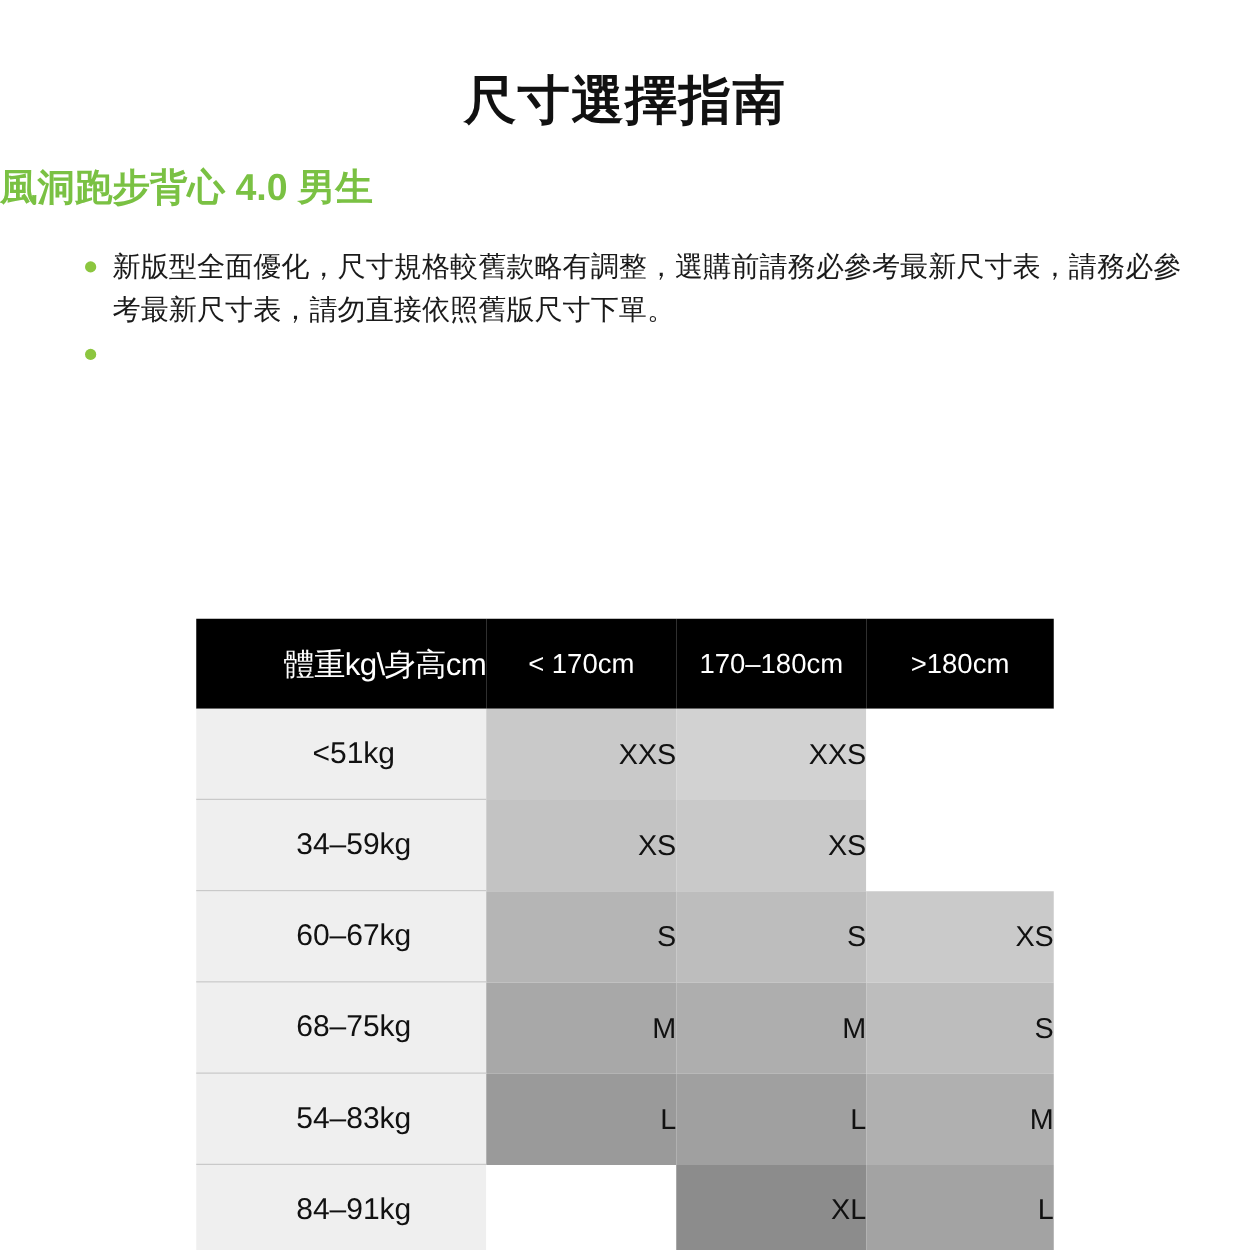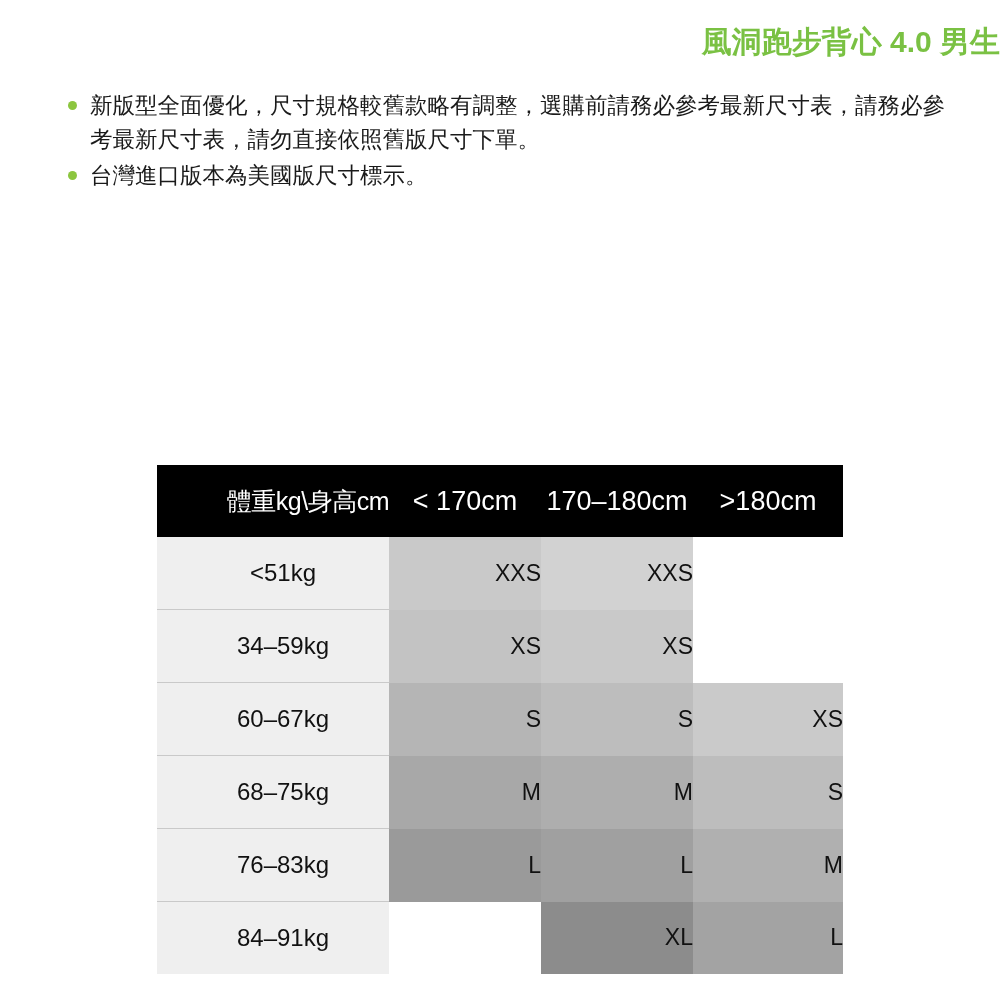--- a/index.html
+++ b/index.html
@@ -23,21 +23,21 @@
   }
   .title {
     text-align: center;
     font-size: 42px;
     font-weight: bold;
     letter-spacing: 1px;
     margin-top: 52px;
     color: #111111;
   }
   .subtitle {
-    text-align: right;
+    text-align: left;
     font-size: 30px;
     font-weight: bold;
     color: #7ac143;
     margin-top: 22px;
   }
   .notes {
     margin: 26px 0 0 0;
     padding: 0 42px 0 68px;
     list-style: none;
   }
@@ -67,21 +67,21 @@
   }
   table.size-table {
     border-collapse: collapse;
     width: 686px;
     table-layout: fixed;
   }
   table.size-table th,
   table.size-table td {
     text-align: center;
     vertical-align: middle;
-    font-size: 27px;
+    font-size: 22px;
     height: 72px;
     padding: 0;
     border: 0;
   }
   thead th {
     background: #000000;
     color: #ffffff;
     height: 85px;
     font-size: 23px;
     font-weight: normal;
@@ -110,30 +110,30 @@
   .col-label { width: 232px; }
   .col-a { width: 152px; }
   .col-b { width: 152px; }
   .col-c { width: 150px; }
 </style>
 </head>
 <body>
 
 <div class="page">
 
+  <div class="title">尺寸選擇指南</div>
   <div class="subtitle">風洞跑步背心 4.0 男生</div>
 
   <ul class="notes">
     <li class="note-item">
       <span class="bullet"></span>
       <span>新版型全面優化，尺寸規格較舊款略有調整，選購前請務必參考最新尺寸表，請務必參考最新尺寸表，請勿直接依照舊版尺寸下單。</span>
     </li>
     <li class="note-item">
       <span class="bullet"></span>
-      <span>台灣進口版本為美國版尺寸標示。</span>
     </li>
   </ul>
 
   <div class="table-wrap">
     <table class="size-table">
       <colgroup>
         <col class="col-label">
         <col class="col-a">
         <col class="col-b">
         <col class="col-c">
@@ -165,21 +165,21 @@
           <td class="cell" style="background-color: rgb(189, 189, 189);">S</td>
           <td class="cell" style="background-color: rgb(202, 202, 202);">XS</td>
         </tr>
         <tr>
           <td class="row-label">68–75kg</td>
           <td class="cell" style="background-color: rgb(168, 168, 168);">M</td>
           <td class="cell" style="background-color: rgb(174, 174, 174);">M</td>
           <td class="cell" style="background-color: rgb(189, 189, 189);">S</td>
         </tr>
         <tr>
-          <td class="row-label">76–83kg</td>
+          <td class="row-label">54–83kg</td>
           <td class="cell" style="background-color: rgb(154, 154, 154);">L</td>
           <td class="cell" style="background-color: rgb(160, 160, 160);">L</td>
           <td class="cell" style="background-color: rgb(176, 176, 176);">M</td>
         </tr>
         <tr>
           <td class="row-label">84–91kg</td>
           <td class="cell" style="background-color: rgb(255, 255, 255);"></td>
           <td class="cell" style="background-color: rgb(140, 140, 140);">XL</td>
           <td class="cell" style="background-color: rgb(163, 163, 163);">L</td>
         </tr>

